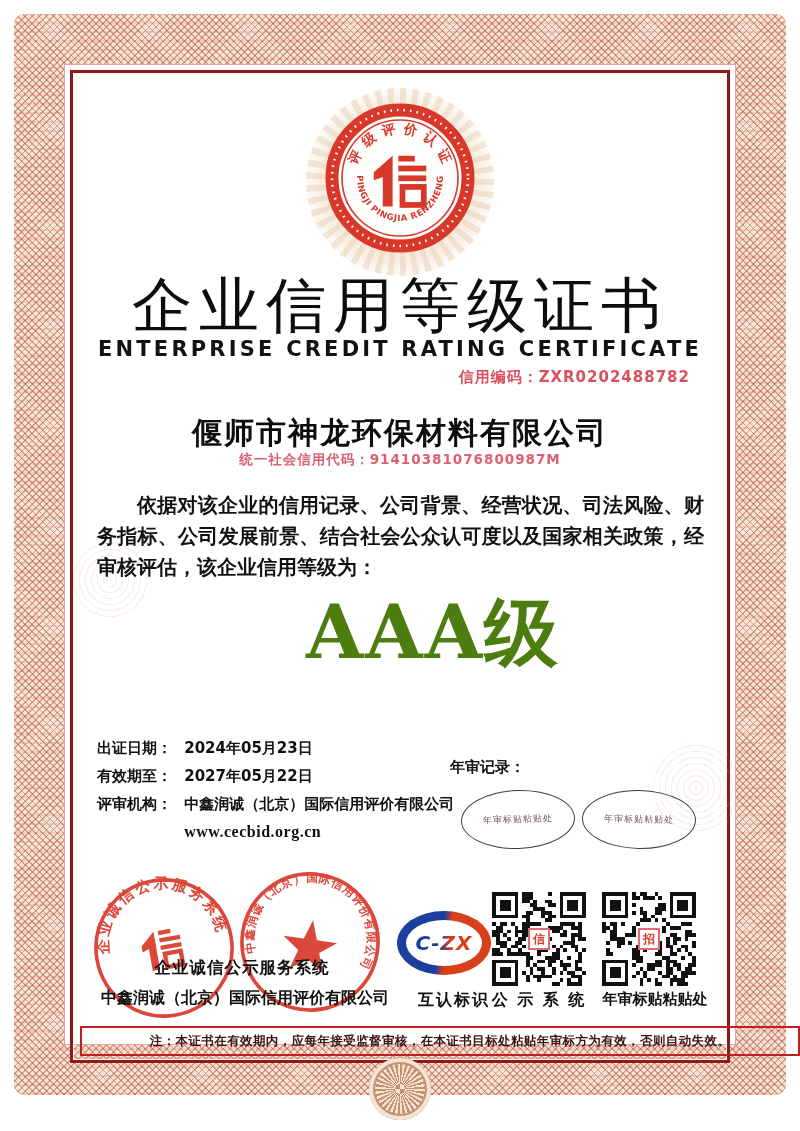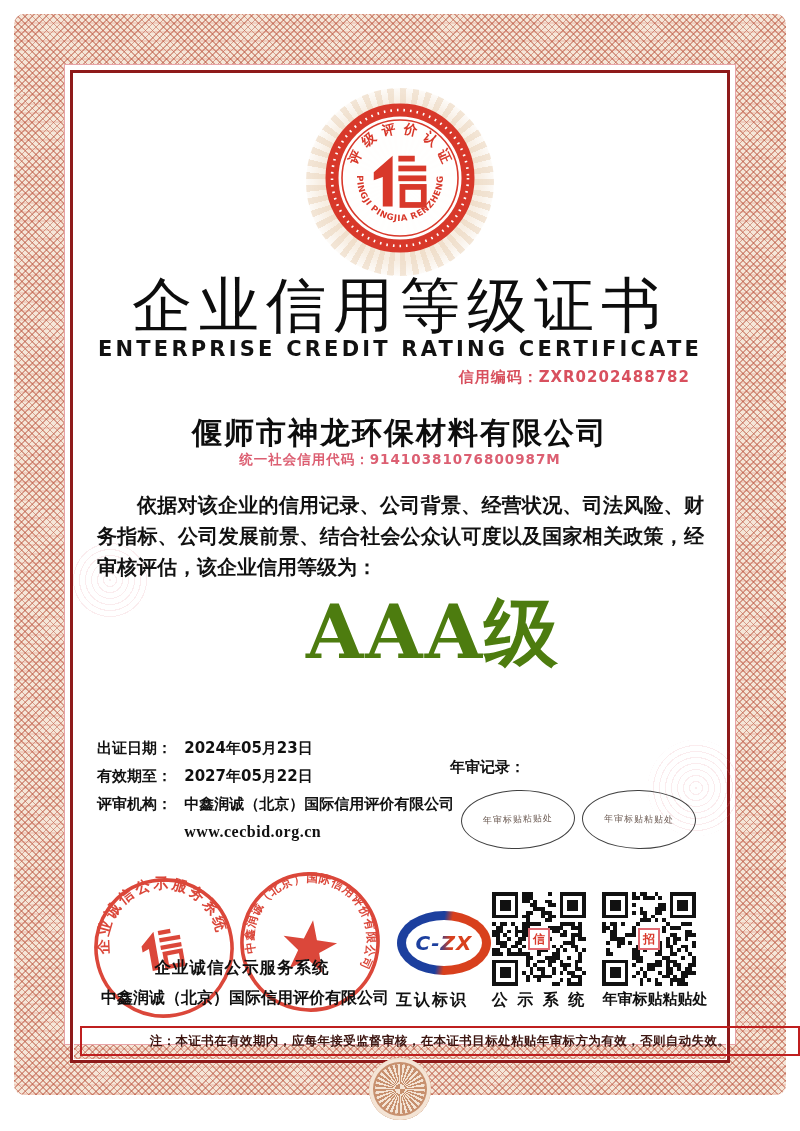--- a/index.html
+++ b/index.html
@@ -64,21 +64,21 @@
   .czx .inner{width:76px;height:46px;border-radius:50%;background:#fff;display:flex;align-items:center;justify-content:center;}
   .czx .txt{font-weight:bold;font-style:italic;font-size:20px;letter-spacing:1px;
        background:linear-gradient(90deg,#1c3f9e 0 40%,#d8401d 62%);-webkit-background-clip:text;background-clip:text;color:transparent;}
   .qr{position:absolute;width:94px;height:94px;}
   .qr svg{width:100%;height:100%;shape-rendering:crispEdges;}
   .qr .logo{position:absolute;left:36px;top:36px;width:22px;height:22px;background:#fff;border:2px solid #e06a72;
        box-sizing:border-box;display:flex;align-items:center;justify-content:center;font-size:12px;font-weight:bold;color:#d8382a;}
   .qr1{left:492px;top:892px;}
   .qr2{left:602px;top:892px;}
   .blabel{position:absolute;top:990px;text-align:center;font-weight:bold;font-size:16px;color:#101010;}
-  .bl1{left:366px;width:132px;letter-spacing:2px;}
+  .bl1{left:388px;width:132px;letter-spacing:2px;}
   .bl2{left:479px;width:120px;letter-spacing:2px;}
   .bl3{left:597px;width:116px;font-size:15px;}
   
   .note{position:absolute;left:80px;top:1026px;width:720px;height:30px;border:2px solid #bf1f1f;
         box-sizing:border-box;display:flex;align-items:center;justify-content:center;
         font-size:12.5px;font-weight:bold;color:#3c140f;letter-spacing:.4px;white-space:nowrap;}
   .sealtext{fill:#d8382a;font-weight:bold;}
 </style>
 </head>
 <body>

